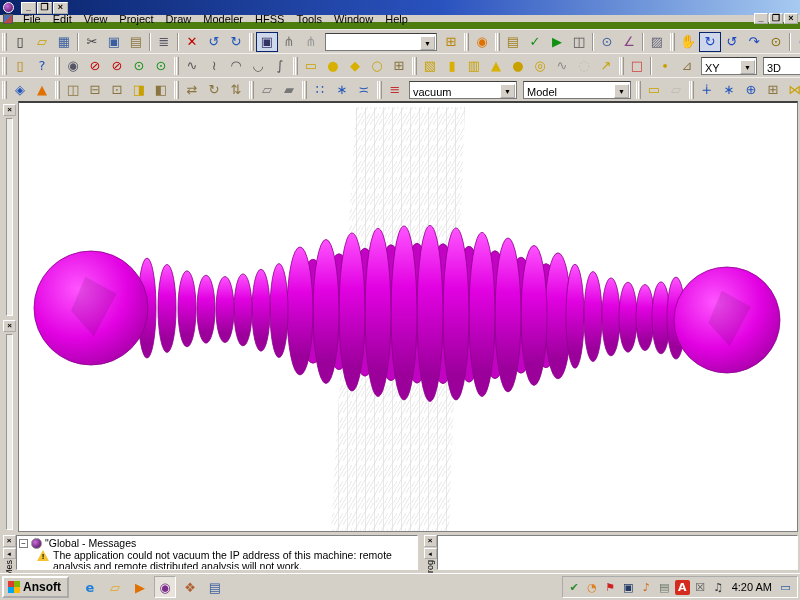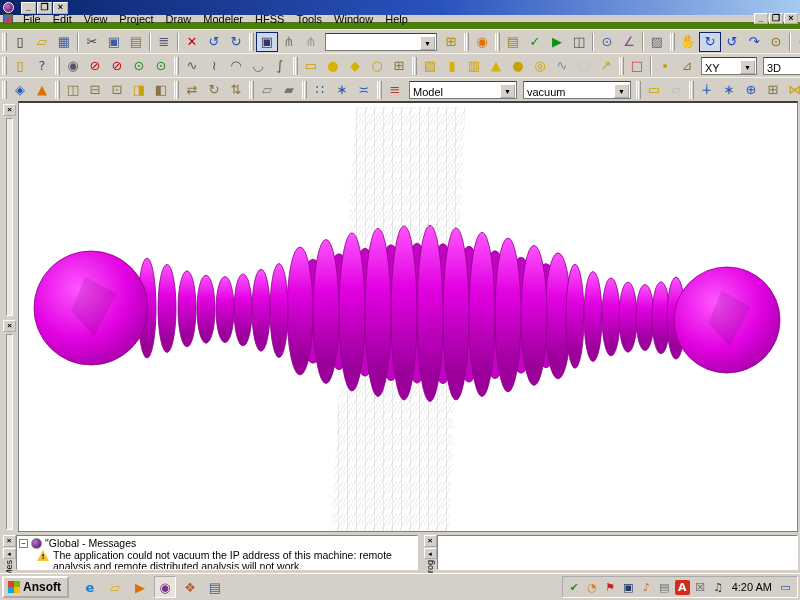--- a/index.html
+++ b/index.html
@@ -231,25 +231,25 @@
       <div class="grip"></div>
       <div class="tbtn" style="color: rgb(119, 119, 119);">▱</div>
       <div class="tbtn" style="color: rgb(119, 119, 119);">▰</div>
       <div class="grip"></div>
       <div class="tbtn" style="color: rgb(34, 85, 187);">∷</div>
       <div class="tbtn" style="color: rgb(34, 85, 187);">∗</div>
       <div class="tbtn" style="color: rgb(34, 85, 187);">≍</div>
       <div class="grip"></div>
       <div class="tbtn" style="color: rgb(192, 48, 48);">≡</div>
       <div class="combo" style="width: 108px;">
+        <span class="combo-val">vacuum</span>
+        <span class="combo-arrow">▼</span>
+      </div>
+      <div class="combo" style="width: 108px;">
         <span class="combo-val">Model</span>
-        <span class="combo-arrow">▼</span>
-      </div>
-      <div class="combo" style="width: 108px;">
-        <span class="combo-val">vacuum</span>
         <span class="combo-arrow">▼</span>
       </div>
       <div class="grip"></div>
       <div class="tbtn" style="color: rgb(200, 160, 0);">▭</div>
       <div class="tbtn dis" style="color: rgb(153, 153, 153);">▱</div>
       <div class="grip"></div>
       <div class="tbtn" style="color: rgb(34, 85, 187);">∔</div>
       <div class="tbtn" style="color: rgb(34, 85, 187);">∗</div>
       <div class="tbtn" style="color: rgb(34, 85, 187);">⊕</div>
       <div class="tbtn" style="color: rgb(138, 116, 64);">⊞</div>

